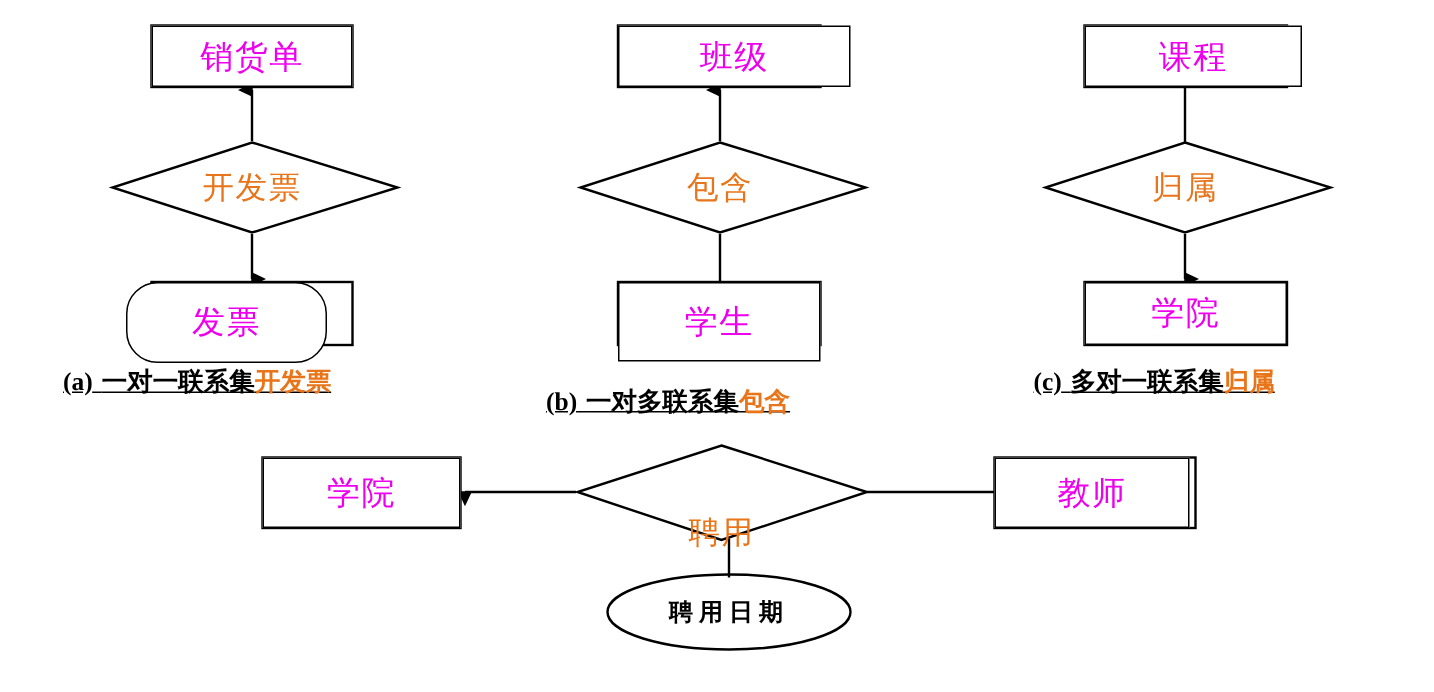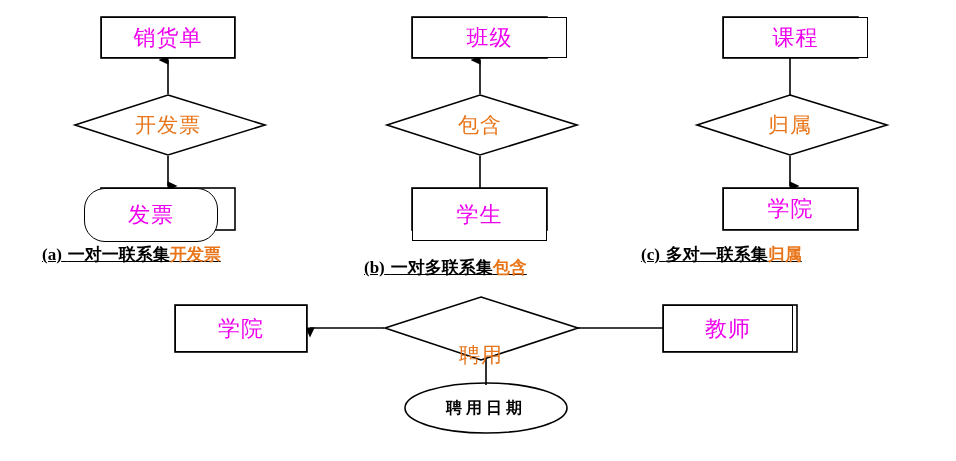--- a/index.html
+++ b/index.html
@@ -136,16 +136,16 @@
 <div class="caption" style="left:42px; top:243px;">
   <span class="lead">(a)</span>
   <span>一对一联系集</span><span class="hl">开发票</span>
 </div>
 
 <div class="caption" style="left:364px; top:256px;">
   <span class="lead">(b)</span>
   <span>一对多联系集</span><span class="hl">包含</span>
 </div>
 
-<div class="caption" style="left:641px; top:243px;">
+<div class="caption" style="left:689px; top:243px;">
   <span class="lead">(c)</span>
   <span>多对一联系集</span><span class="hl">归属</span>
 </div>
 
 </body></html>

